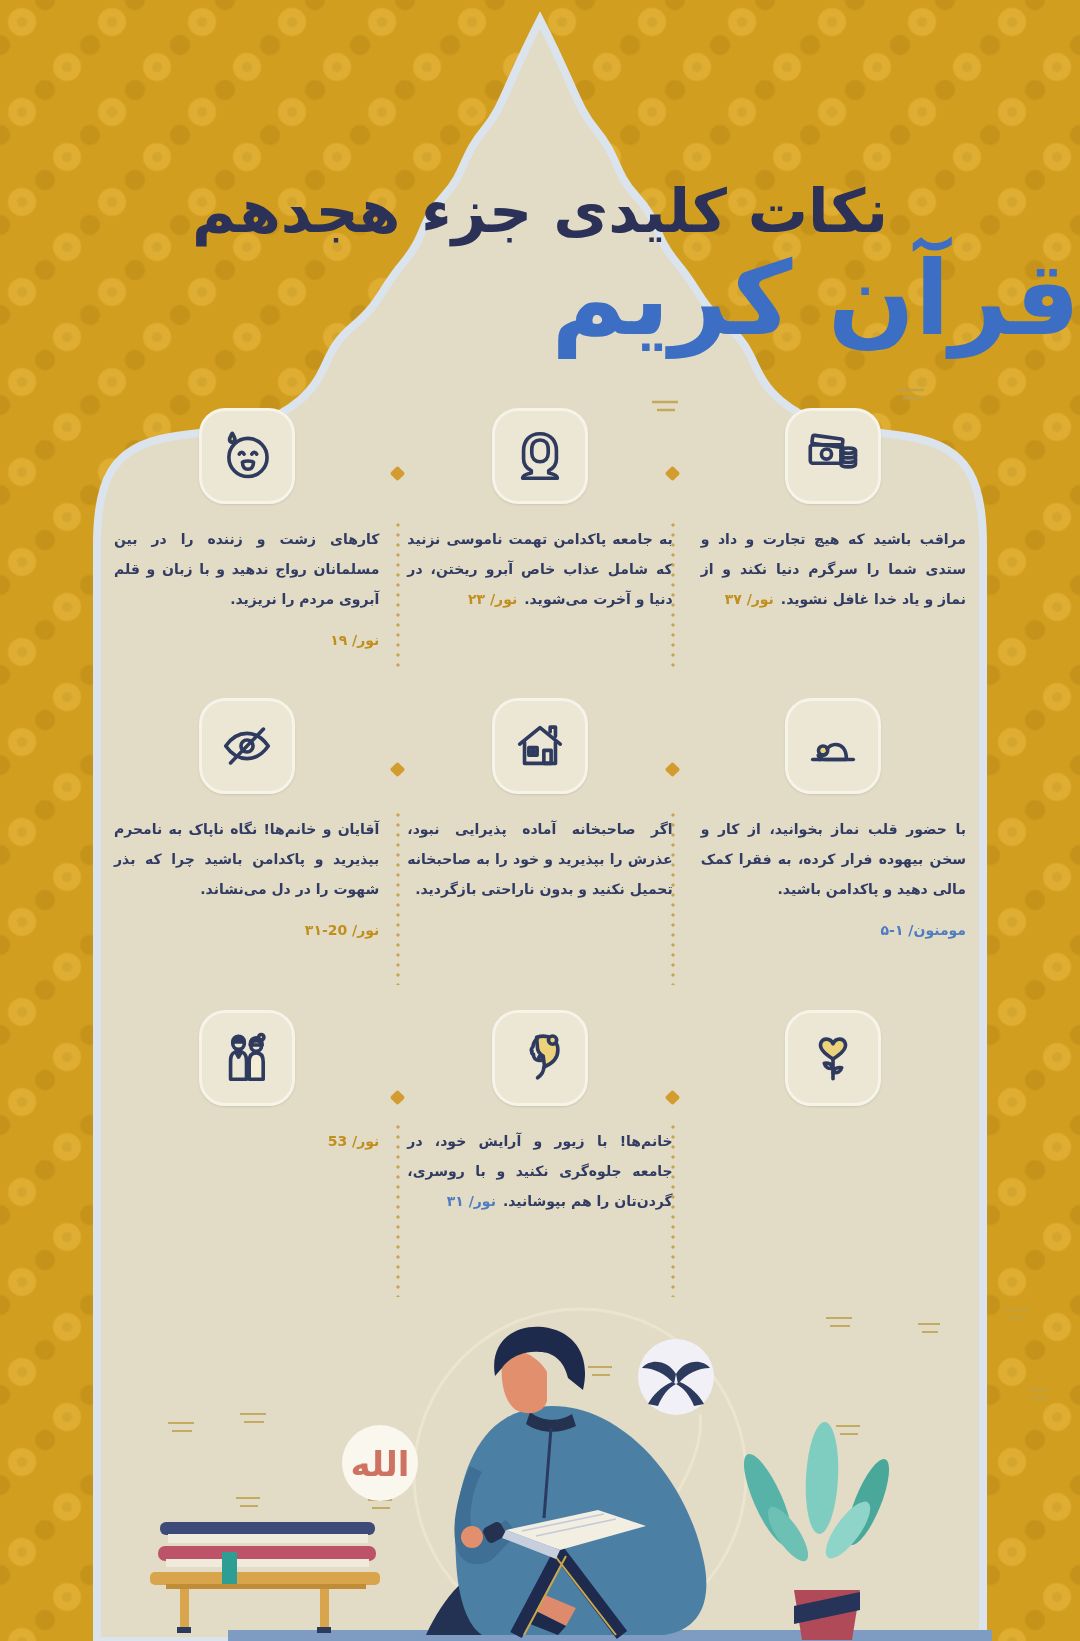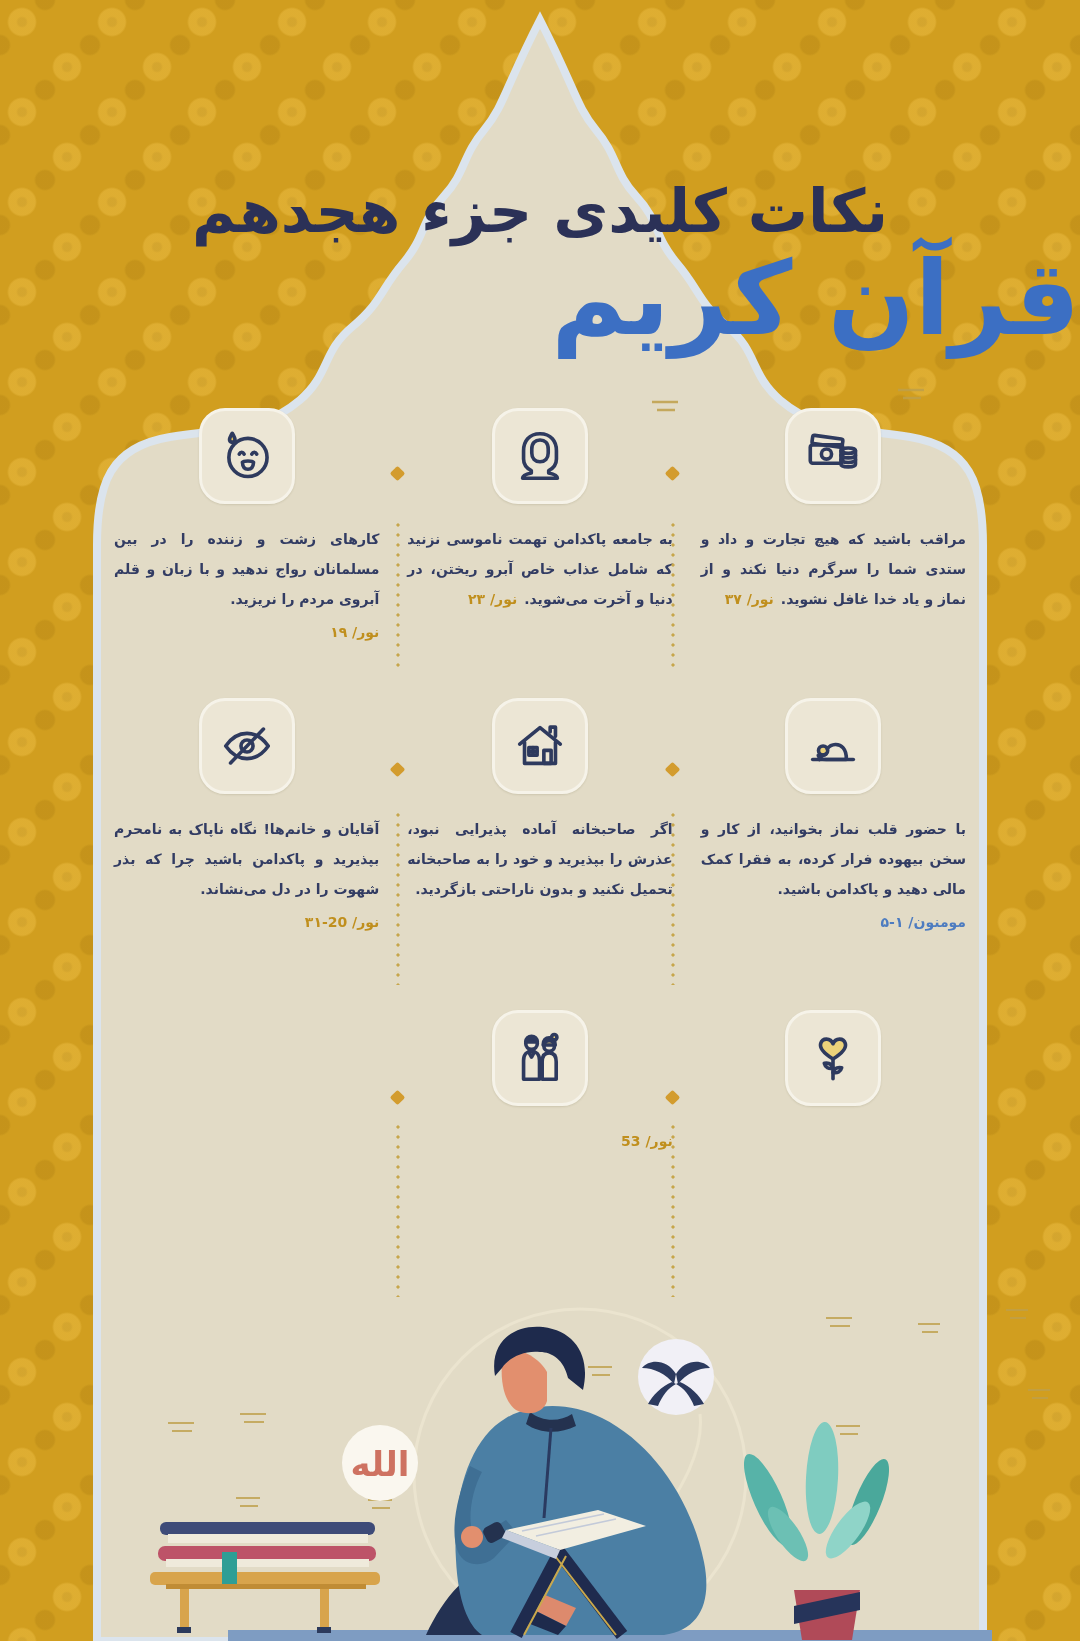--- a/index.html
+++ b/index.html
@@ -39,21 +39,21 @@
   }
   .tile svg{width:58px;height:58px;}
   .ic{stroke:#2e3a5e;stroke-width:1.5;fill:none;stroke-linecap:round;stroke-linejoin:round;}
   .txt{
     margin:0;font-size:14px;font-weight:bold;color:#323c63;line-height:30px;
     direction:rtl;text-align:justify;text-align-last:right;
   }
   .ref{font-weight:bold;}
   .ref[data-color="gold"]{color:#c08f1d;}
   .ref[data-color="blue"]{color:#4d7cc0;}
-  .ref[data-layout="block"]{display:block;text-align:center;margin-top:3px;}
+  .ref[data-layout="block"]{display:block;text-align:center;margin-top:11px;}
   .ref[data-layout="inline"]{margin-right:7px;}
   .vdiv{
     position:absolute;width:4px;z-index:3;
     background-image:radial-gradient(circle,#c7a64b 1.3px,transparent 1.9px);
     background-size:4px 10px;background-repeat:repeat-y;
   }
   .dia{position:absolute;width:11px;height:11px;background:#d39c2e;border-radius:2px;transform:rotate(45deg);z-index:3;}
   .illus{position:absolute;left:0;top:1290px;z-index:1;}
 </style>
 </head>
@@ -262,20 +262,32 @@
             <path d="M12 6.1 C11 3.6 7.6 3.6 6.9 6 C6.3 8.2 8.6 10.3 12 12.4 C15.4 10.3 17.7 8.2 17.1 6 C16.4 3.6 13 3.6 12 6.1 Z" fill="#ecd27a"></path>
             <path d="M12 12.4 V20.6"></path>
             <path d="M12 16.2 C10.2 16.6 8.8 15.9 8.4 14.2 C10.3 13.9 11.6 14.7 12 16.2 Z"></path>
             <path d="M12 18 C13.8 18.4 15.2 17.7 15.6 16 C13.7 15.7 12.4 16.5 12 18 Z"></path>
           </svg>
         </div>
       </div>
       <div class="cell">
         <div class="tile">
           <svg viewBox="0 0 24 24" class="ic">
+            <path d="M10.6 3.4 C15.8 1.8 19.4 4.6 19.4 8.6 C19.4 12.4 16.9 14.4 13.9 15.6 L13.3 11.2 C11.9 10.4 10.9 8.9 10.9 7.2 Z" fill="#ecd27a"></path>
+            <circle cx="17.2" cy="4.6" r="1.7" fill="#ecd27a"></circle>
+            <path d="M10.9 3.9 C9.7 4.9 9.2 6.2 9.1 7.3 C8.5 8 8.1 8.8 8.7 9.1 C8.4 9.8 8.7 10.4 9.3 10.5 C9.2 12 10.2 13.1 11.7 13"></path>
+            <path d="M13.6 15.7 C13.6 17.6 12.6 19 11 20.2"></path>
+            <circle cx="12.4" cy="12.1" r="0.9"></circle>
+          </svg>
+        </div>
+        <p class="txt"><span>خانم‌ها! با زیور و آرایش خود، در جامعه جلوه‌گری نکنید و با روسری، گردن‌تان را هم بپوشانید.</span><span class="ref" data-color="blue" data-layout="inline">نور/ ۳۱</span></p>
+      </div>
+      <div class="cell">
+        <div class="tile">
+          <svg viewBox="0 0 24 24" class="ic">
             <path d="M6.1 5.4 C6.1 3.9 7.2 3 8.5 3 C9.8 3 10.9 3.9 10.9 5.4 Z" fill="#2e3a5e"></path>
             <circle cx="8.5" cy="6" r="2.4"></circle>
             <path d="M5.2 20.8 V13 C5.2 10.4 6.7 9.2 8.5 9.2 C10.3 9.2 11.8 10.4 11.8 13 V20.8 Z"></path>
             <path d="M7.3 9.5 L8.5 11.6 L9.7 9.5"></path>
             <path d="M13.3 6.6 C13.3 4.6 14.4 3.6 15.8 3.6 C17.2 3.6 18.3 4.6 18.3 6.6 Z" fill="#ecd27a"></path>
             <circle cx="17.9" cy="3.4" r="1.1" fill="#ecd27a"></circle>
             <circle cx="15.8" cy="7" r="2.2"></circle>
             <path d="M12.9 20.8 V13.6 C12.9 11 14 9.9 15.8 9.9 C17.6 9.9 18.7 11 18.7 13.6 V20.8 Z" fill="#f4edd6"></path>
           </svg>
         </div>

